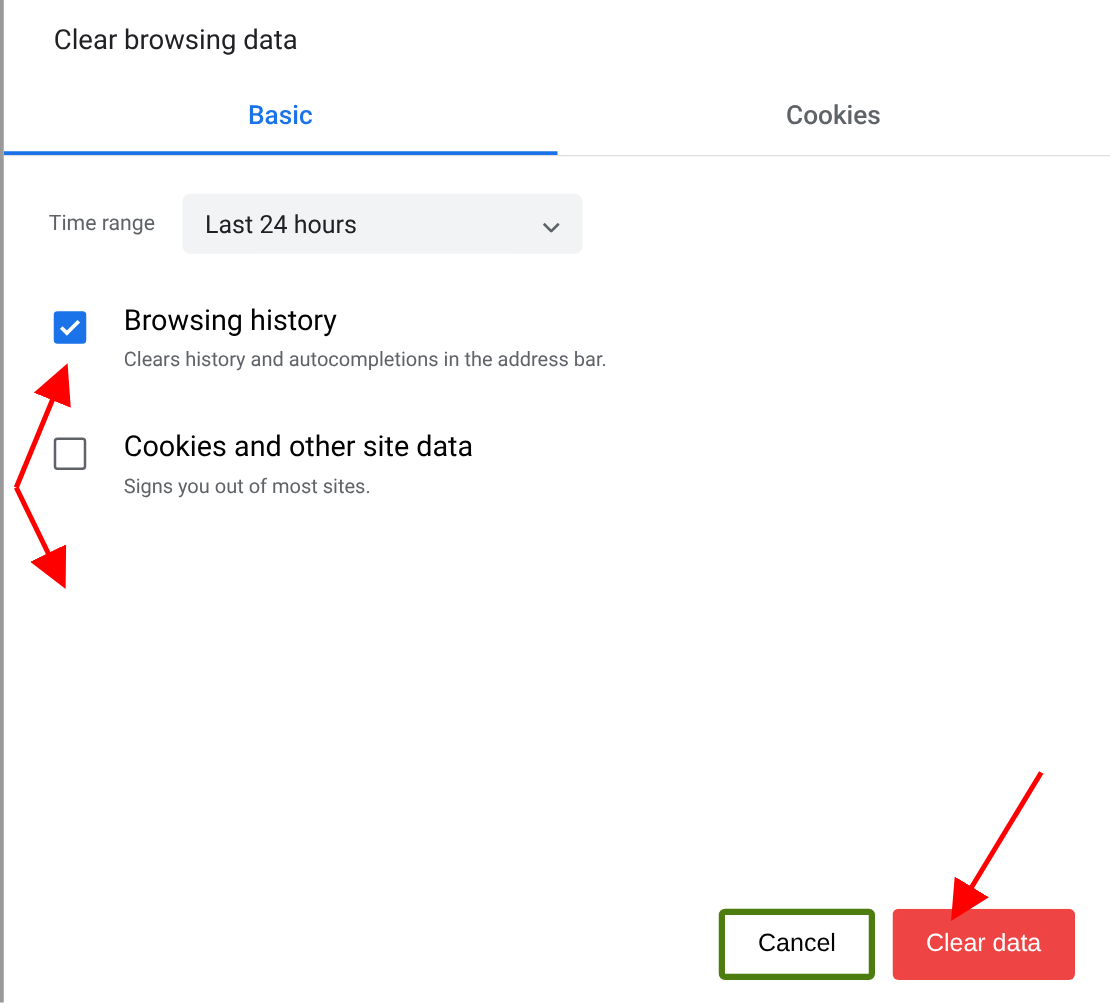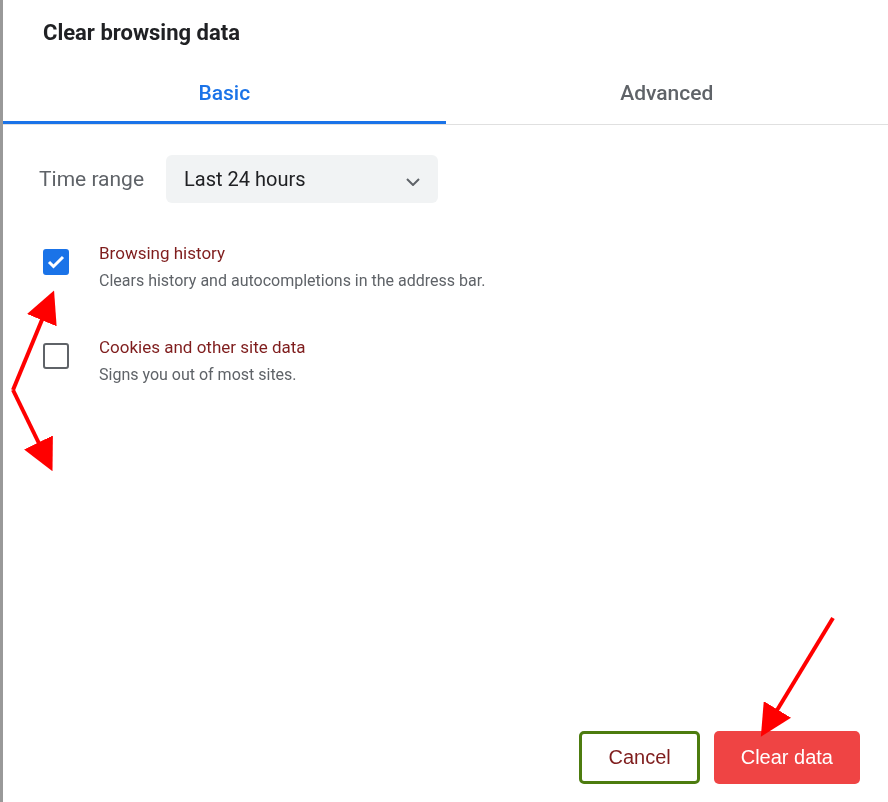--- a/index.html
+++ b/index.html
@@ -16,21 +16,21 @@
       border-left: 3px solid #999;
     }
     .dialog {
       padding: 0;
       width: 100%;
       height: 100%;
       position: relative;
     }
     .title {
       font-size: 22px;
-      font-weight: 700;
+      font-weight: 400;
       color: #202124;
       padding: 20px 40px 20px 40px;
     }
     .tabs {
       display: flex;
       border-bottom: 1px solid #e0e0e0;
       justify-content: space-between;
     }
     .tab {
       flex: 1;
@@ -49,34 +49,34 @@
     .content {
       padding: 30px 36px 0 36px;
     }
     .time-range-row {
       display: flex;
       align-items: center;
       gap: 22px;
       margin-bottom: 40px;
     }
     .time-range-label {
-      font-size: 21px;
+      font-size: 17px;
       color: #5f6368;
     }
     .dropdown {
       background: #f1f3f4;
       border: none;
       border-radius: 6px;
       padding: 12px 18px;
       font-size: 20px;
       color: #202124;
       display: flex;
       align-items: flex-start;
       justify-content: space-between;
-      width: 272px;
+      width: 320px;
       cursor: pointer;
     }
     .dropdown-arrow {
       margin-left: 12px;
     }
     .option-row {
       display: flex;
       align-items: flex-start;
       gap: 30px;
       margin-bottom: 44px;
@@ -101,22 +101,22 @@
     .checkbox.checked svg {
       display: block;
     }
     .checkbox svg {
       display: none;
     }
     .option-text {
       flex: 1;
     }
     .option-title {
-      font-size: 17px;
-      color: #7f1d1d;
+      font-size: 23px;
+      color: #000000;
       margin-bottom: 6px;
     }
     .option-desc {
       font-size: 16px;
       color: #5f6368;
       line-height: 1.5;
     }
     .buttons {
       position: absolute;
       bottom: 18px;
@@ -127,22 +127,22 @@
     .btn {
       padding: 12px 26px;
       border-radius: 5px;
       font-size: 20px;
       font-weight: 500;
       cursor: pointer;
       border: 1px solid transparent;
     }
     .btn-cancel {
       background: #fff;
-      color: #7f1d1d;
-      border: 3px solid #4d7c0f;
+      color: #000000;
+      border: 5px solid #4d7c0f;
     }
     .btn-primary {
       background: #ef4444;
       color: #fff;
     }
     .annotation-svg {
       position: absolute;
       top: 0;
       left: 0;
       pointer-events: none;
@@ -155,21 +155,21 @@
 
 <div class="dialog">
 
   <div class="title">Clear browsing data</div>
 
   <div class="tabs">
     <div class="tab active">
       <span>Basic</span>
     </div>
     <div class="tab">
-      <span>Advanced</span>
+      <span>Cookies</span>
     </div>
   </div>
 
   <div class="content">
 
     <div class="time-range-row">
       <span class="time-range-label">Time range</span>
       <div class="dropdown">
         <span>Last 24 hours</span>
         <span class="dropdown-arrow">

